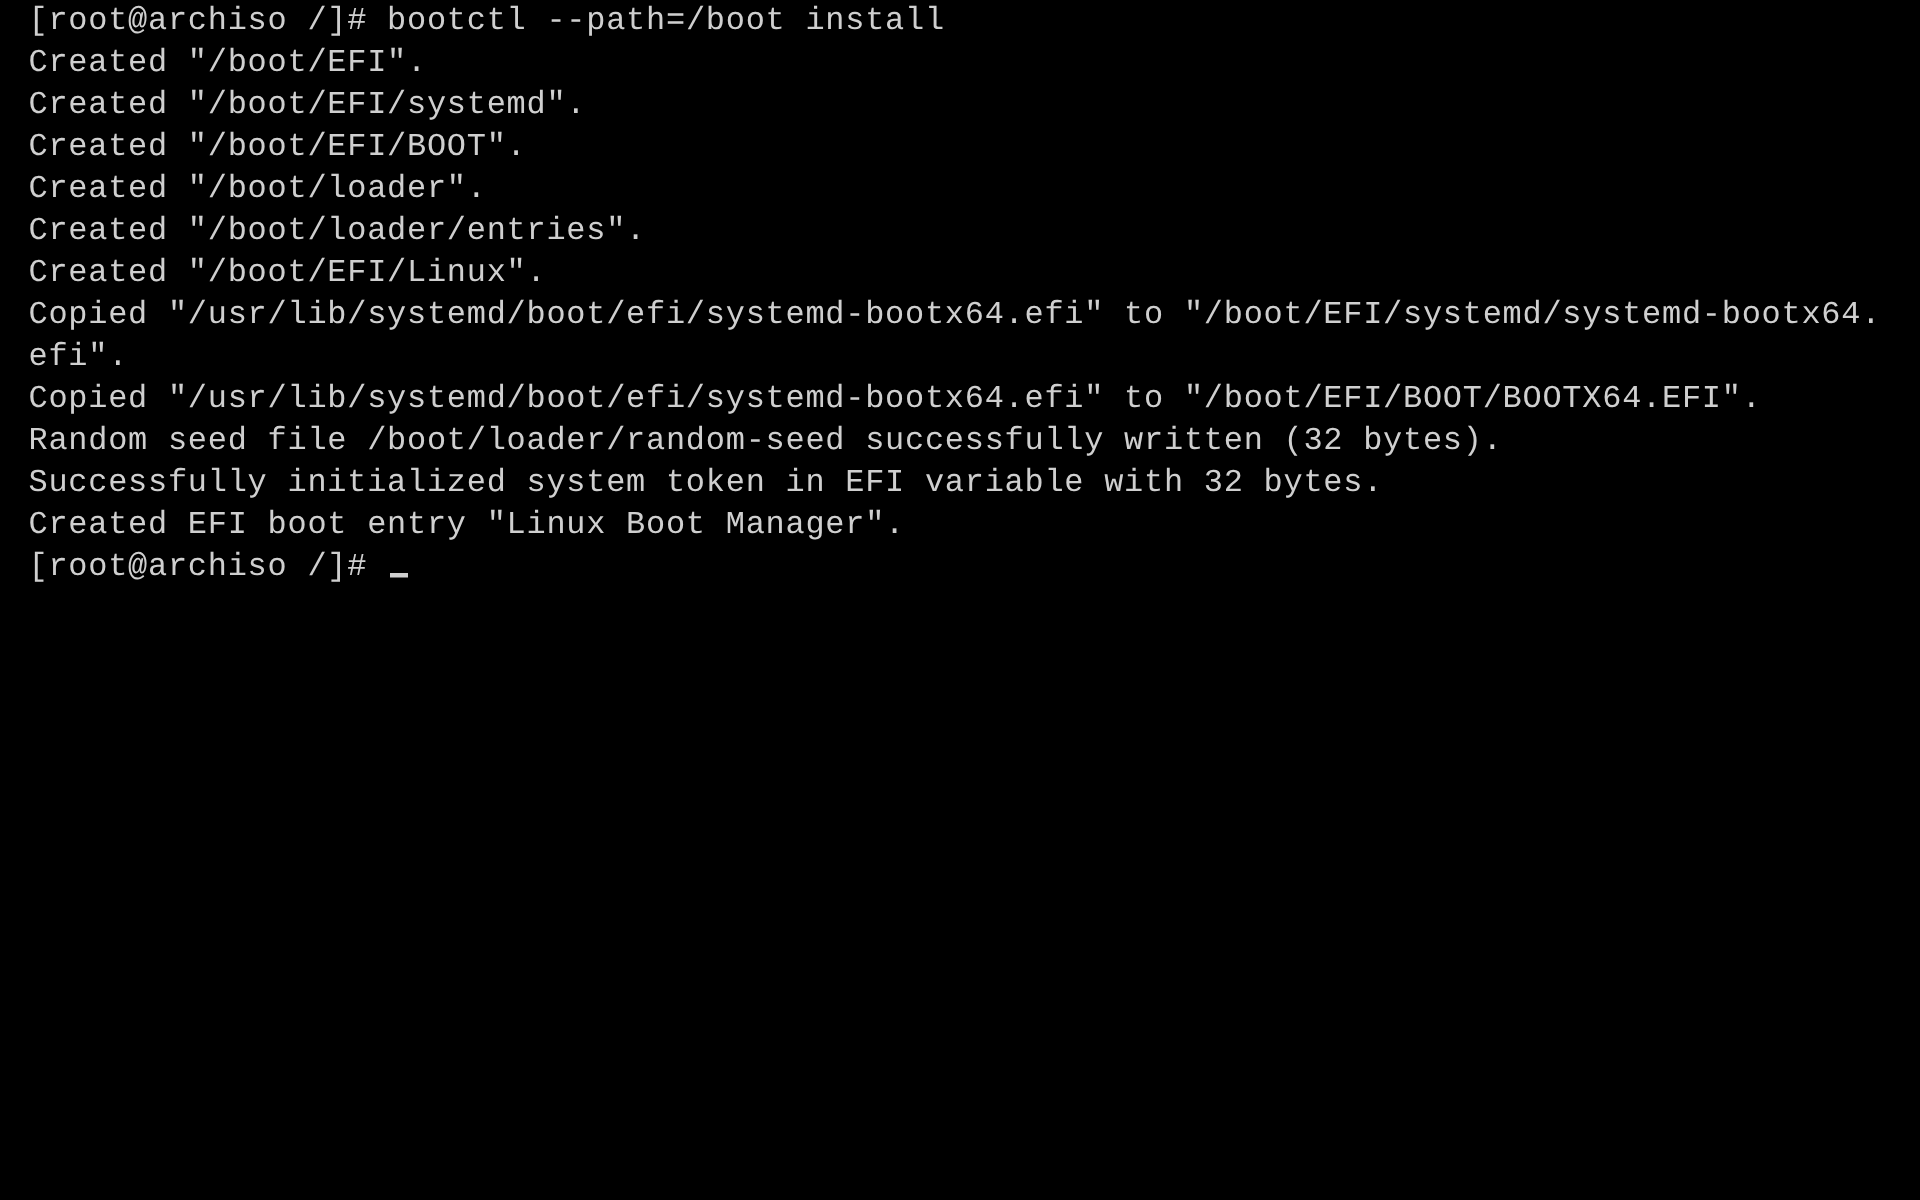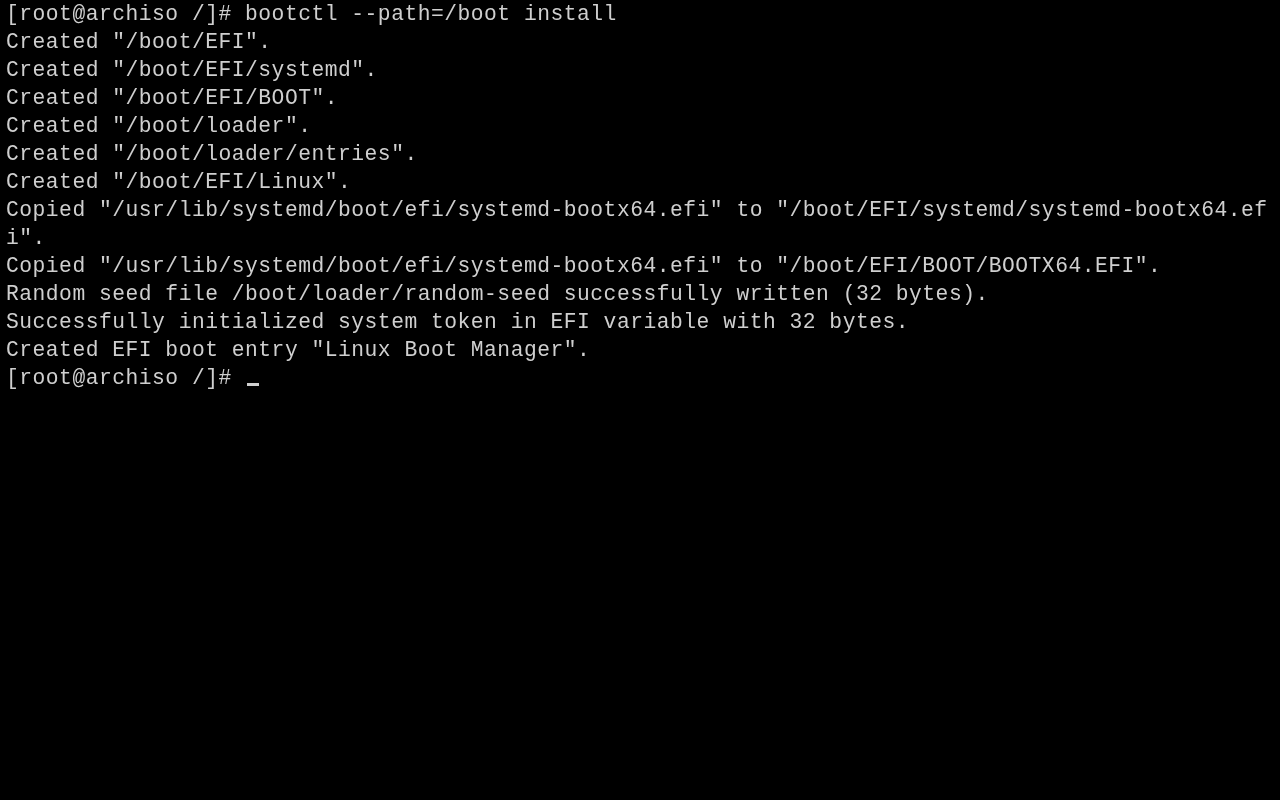--- a/index.html
+++ b/index.html
@@ -11,21 +11,21 @@
     }
     .terminal {
       width: 100%;
       height: 100%;
       background: #000;
       color: #cfcfcf;
       font-family: "Courier New", Courier, monospace;
       font-size: 21.3px;
       line-height: 28px;
       letter-spacing: 0.5px;
-      padding: 0px 6px;
+      padding: 0px 19px;
       white-space: pre-wrap;
       word-break: break-all;
     }
     .prompt { color: #cfcfcf; }
     .cmd { color: #cfcfcf; }
     .out-line { display: block; }
     .cursor {
       display: inline-block;
       width: 12px;
       height: 3px;

